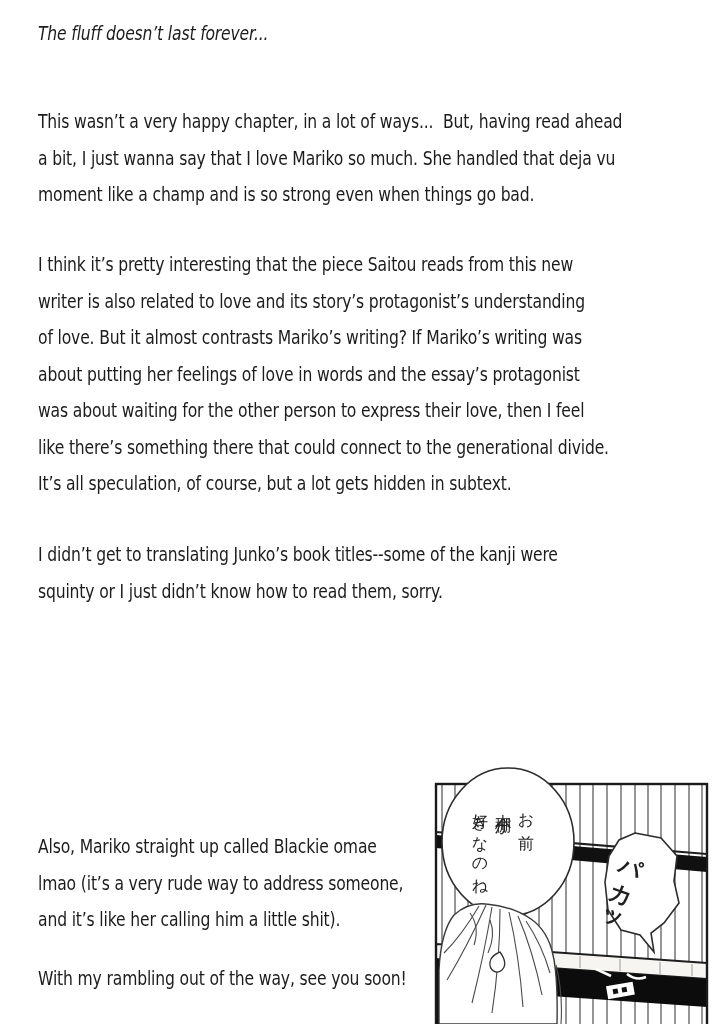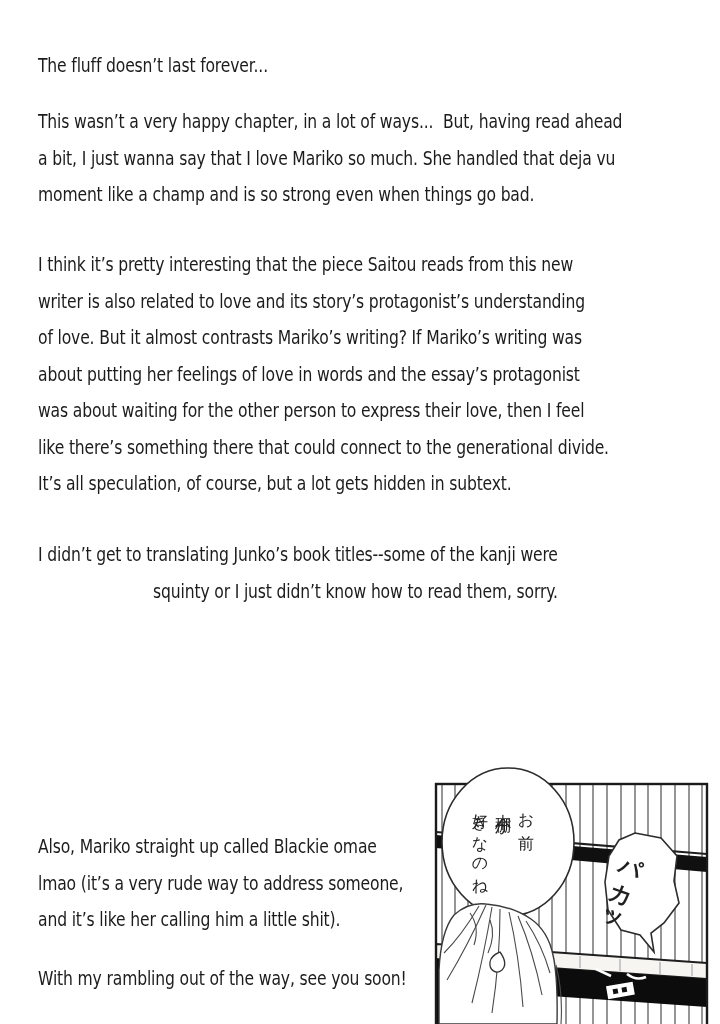--- a/index.html
+++ b/index.html
@@ -10,24 +10,24 @@
   }
   
   .para{position:absolute;left:38px;}
   .line{
     white-space:pre;
     height:36.5px;line-height:36.5px;
     font-size:19.5px;letter-spacing:-0.2px;
     color:#1c1c1c;
     transform:scaleX(0.80);transform-origin:left top;
   }
-  .p0{top:48px;}
+  .p0{top:16px;font-style:italic;}
   .p1{top:104px;}
   .p2{top:247px;}
-  .p3{top:537px;text-align:right;}
+  .p3{top:537px;}
   .p4{top:829px;}
   .p5{top:961px;}
   
   .panel{position:absolute;left:430px;top:755px;width:290px;height:269px;}
   .panel svg{position:absolute;left:0;top:0;}
   .jp-bubble-text{
     position:absolute;left:36px;top:46px;width:72px;height:116px;
     writing-mode:vertical-rl;text-orientation:upright;
     font-size:16px;line-height:23px;letter-spacing:3px;
     color:#222222;

